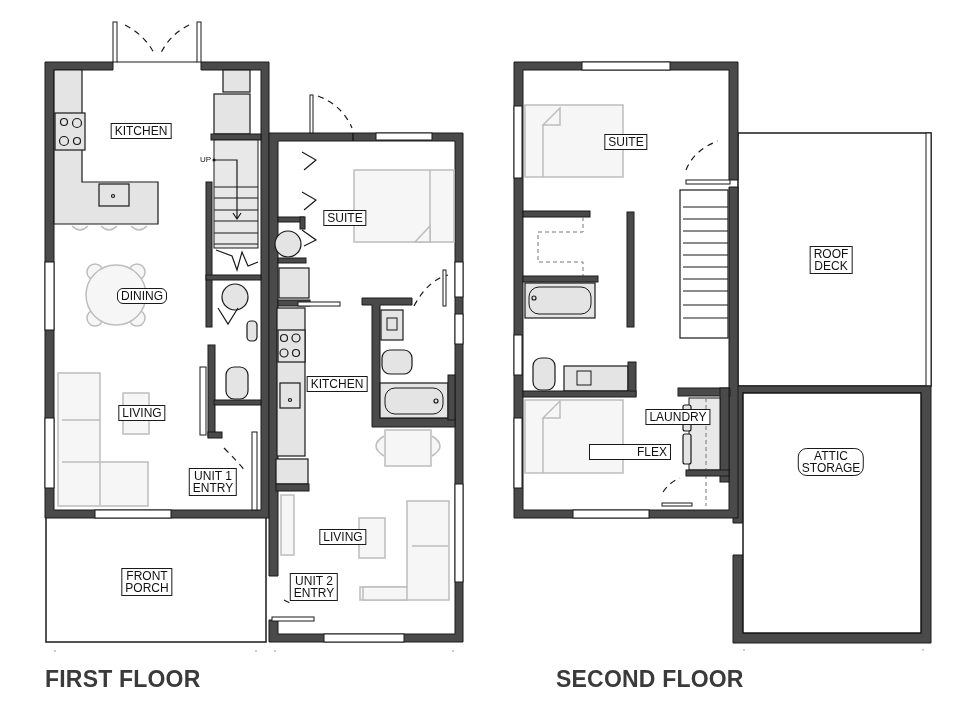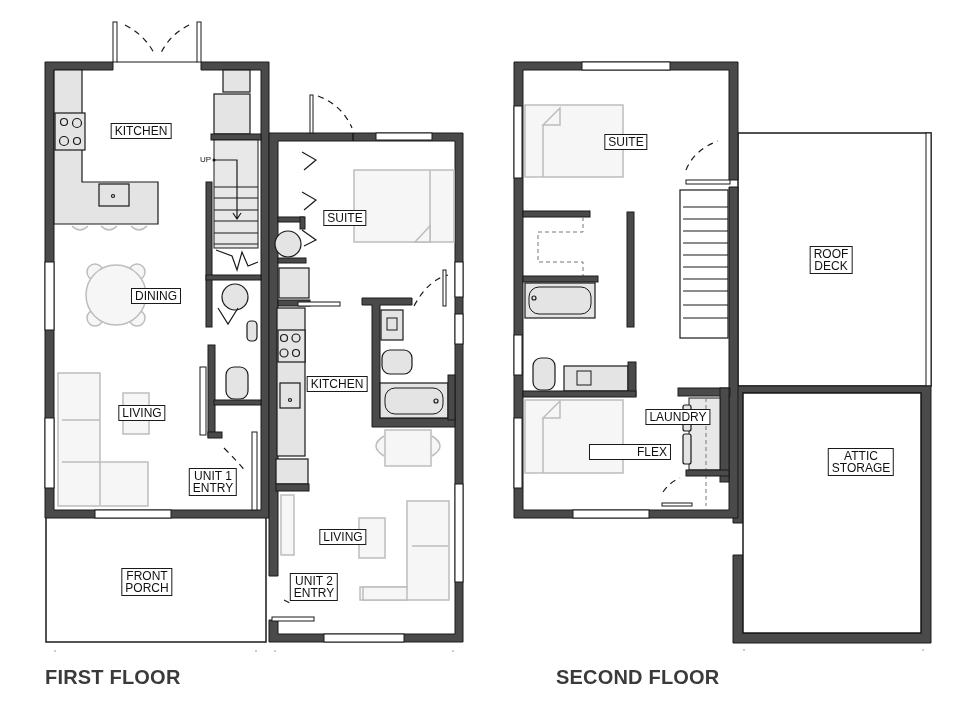--- a/index.html
+++ b/index.html
@@ -16,21 +16,21 @@
   .graydash { fill: none; stroke: #777; stroke-width: 1; stroke-dasharray: 4 3; }
   .stair { fill: none; stroke: #1a1a1a; stroke-width: 1.2; }
   .room-label {
     position: absolute; background: #fff; border: 1.2px solid #1a1a1a;
     font-family: "Liberation Sans", sans-serif; font-size: 12px; line-height: 12px;
     color: #111; padding: 1px 3px; text-align: center; white-space: pre-line;
     transform: translate(-50%, -50%);
   }
   .floor-title {
     position: absolute; font-family: "Liberation Sans", sans-serif; font-weight: bold;
-    font-size: 20px; color: #3a3a3a; letter-spacing: 0.2px;
+    font-size: 23px; color: #3a3a3a; letter-spacing: 0.2px;
   }
   .up-label { position: absolute; font-size: 8px; color: #111; font-family: "Liberation Sans", sans-serif; }
 </style>
 </head>
 <body>
 
 <svg id="plan" viewBox="0 0 953 713" xmlns="http://www.w3.org/2000/svg">
 
   <g>
 
@@ -251,34 +251,34 @@
     <line x1="275" y1="650" x2="275" y2="652"></line>
       <line x1="453" y1="650" x2="453" y2="652"></line>
     <line x1="744" y1="649" x2="744" y2="651"></line>
       <line x1="923" y1="649" x2="923" y2="651"></line>
   </g>
 </svg>
 
 <div class="up-label" style="left:200px; top:155px;text-align:center;">UP</div>
 
 <div class="room-label" style="left:141px; top:131px;">KITCHEN</div>
-<div class="room-label" style="left:156px; top:296px;">DINING</div>
+<div class="room-label" style="left:142px; top:296px;border-radius:6px;">DINING</div>
 <div class="room-label" style="left:142px; top:413px;">LIVING</div>
 <div class="room-label" style="left:213px; top:482px;">UNIT 1
 ENTRY</div>
 <div class="room-label" style="left:147px; top:582px;text-align:center;">FRONT
 PORCH</div>
 <div class="room-label" style="left:345px; top:218px;">SUITE</div>
 <div class="room-label" style="left:337px; top:384px;">KITCHEN</div>
 <div class="room-label" style="left:343px; top:537px;">LIVING</div>
 <div class="room-label" style="left:314px; top:587px;">UNIT 2
 ENTRY</div>
 
 <div class="room-label" style="left:626px; top:142px;">SUITE</div>
 <div class="room-label" style="left:831px; top:260px;">ROOF
 DECK</div>
 <div class="room-label" style="left:678px; top:417px;">LAUNDRY</div>
 <div class="room-label" style="left:630px; top:452px;padding-left:47px;">FLEX</div>
-<div class="room-label" style="left:861px; top:462px;">ATTIC
+<div class="room-label" style="left:831px; top:462px;border-radius:9px;">ATTIC
 STORAGE</div>
 
 <div class="floor-title" style="left:45px; top:666px;">FIRST FLOOR</div>
 <div class="floor-title" style="left:514px; top:666px;margin-left:42px;">SECOND FLOOR</div>
 
 </body></html>

